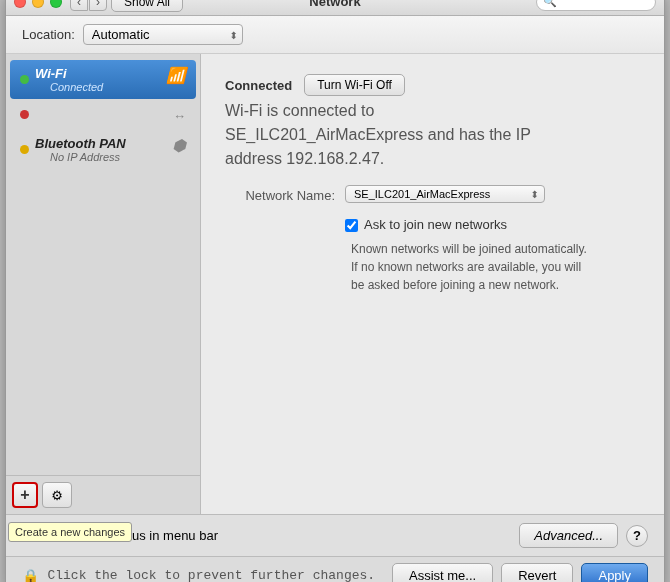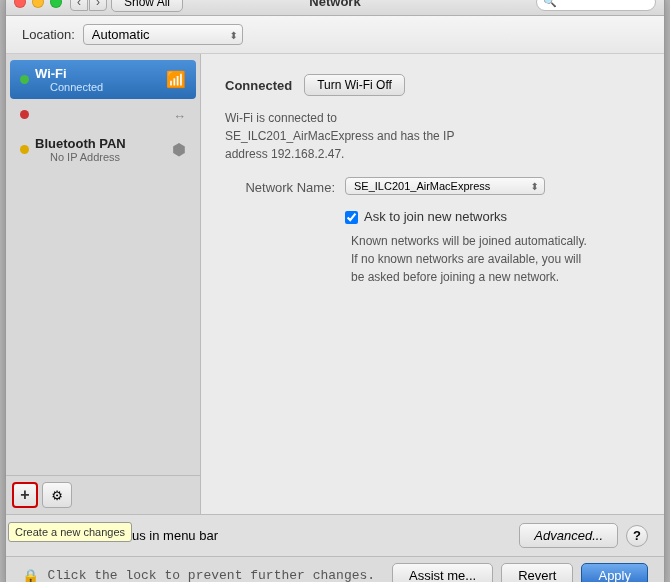--- a/index.html
+++ b/index.html
@@ -155,22 +155,22 @@
       padding: 6px 10px;
       cursor: pointer;
       border-radius: 4px;
       margin: 2px 4px;
     }
     .network-item.selected {
       background: linear-gradient(to bottom, #4a90d9, #2a6db5);
     }
     .network-item-header {
       display: flex;
-      align-items: center;
       justify-content: space-between;
+      font-style: italic;
     }
     .network-item-left {
       display: flex;
       align-items: center;
       gap: 6px;
     }
     .status-dot {
       width: 9px;
       height: 9px;
       border-radius: 50%;
@@ -271,23 +271,23 @@
     .turn-off-btn {
       background: linear-gradient(to bottom, #f8f8f8, #e0e0e0);
       border: 1px solid #aaa;
       border-radius: 5px;
       padding: 3px 12px;
       font-size: 12px;
       cursor: pointer;
       margin-left: 12px;
     }
     .status-desc {
-      font-size: 12px;
+      font-size: 16px;
       color: #555;
-      margin-top: 13px;
+      margin-top: 3px;
       line-height: 1.5;
     }
     .network-name-row {
       display: flex;
       align-items: center;
       margin-bottom: 14px;
     }
     .network-select-wrapper {
       position: relative;
       display: inline-block;

